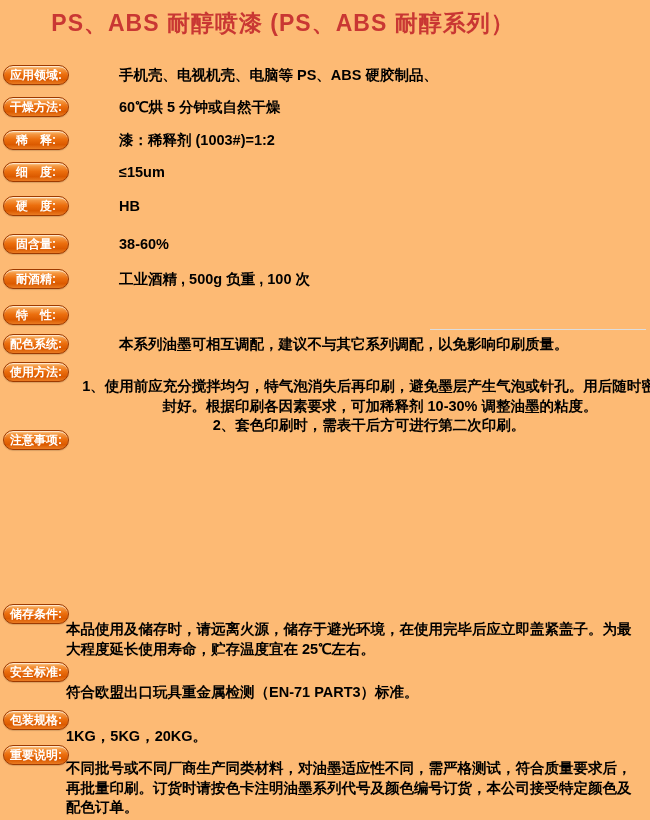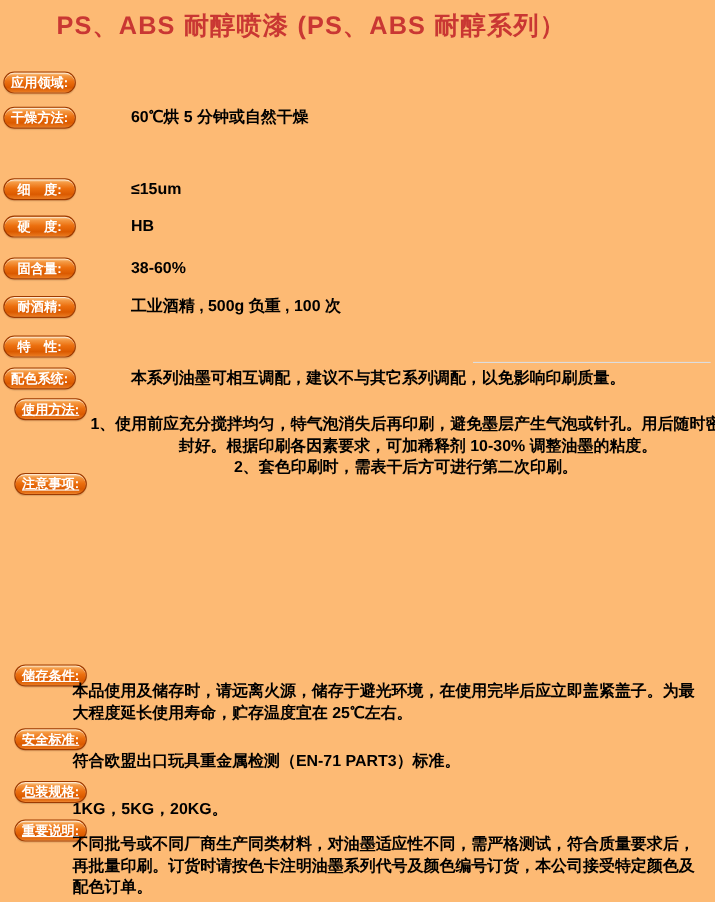--- a/index.html
+++ b/index.html
@@ -48,21 +48,21 @@
     align-items: center;
     width: 644px;
     gap: 36px;
   }
   .row .val {
     margin-left: 14px;
     font-size: 14.5px;
     line-height: 20px;
     white-space: nowrap;
   }
-  .abs-badge { position: absolute; left: 13px; text-decoration: underline; }
+  .abs-badge { position: absolute; left: 3px; }
   .block {
     position: absolute;
     font-size: 14.5px;
     line-height: 19.5px;
   }
   .block.items { left: 80px; width: 578px; text-align: center; }
   .block.para  { left: 66px; width: 578px; }
   .block p { margin: 0; }
   .block p.li { text-indent: -22px; padding-left: 22px; }
   .block.gapped p.li { margin-bottom: 6px; }
@@ -78,27 +78,32 @@
 <body>
 
 <div class="page">
 
   <h1 class="title">PS、ABS 耐醇喷漆 (PS、ABS 耐醇系列）</h1>
 
   <div class="faint-line"></div>
 
   <div class="row" style="top:65px">
     <span class="badge">应用领域:</span>
+    <span class="val">手机壳、电视机壳、电脑等 PS、ABS 硬胶制品、</span>
   </div>
 
   <div class="row" style="top:97px">
     <span class="badge">干燥方法:</span>
     <span class="val">60℃烘 5 分钟或自然干燥</span>
   </div>
 
+  <div class="row" style="top:130px">
+    <span class="badge">稀　释:</span>
+    <span class="val">漆：稀释剂 (1003#)=1:2</span>
+  </div>
 
   <div class="row" style="top:162px">
     <span class="badge">细　度:</span>
     <span class="val">≤15um</span>
   </div>
 
   <div class="row" style="top:196px">
     <span class="badge">硬　度:</span>
     <span class="val">HB</span>
   </div>

